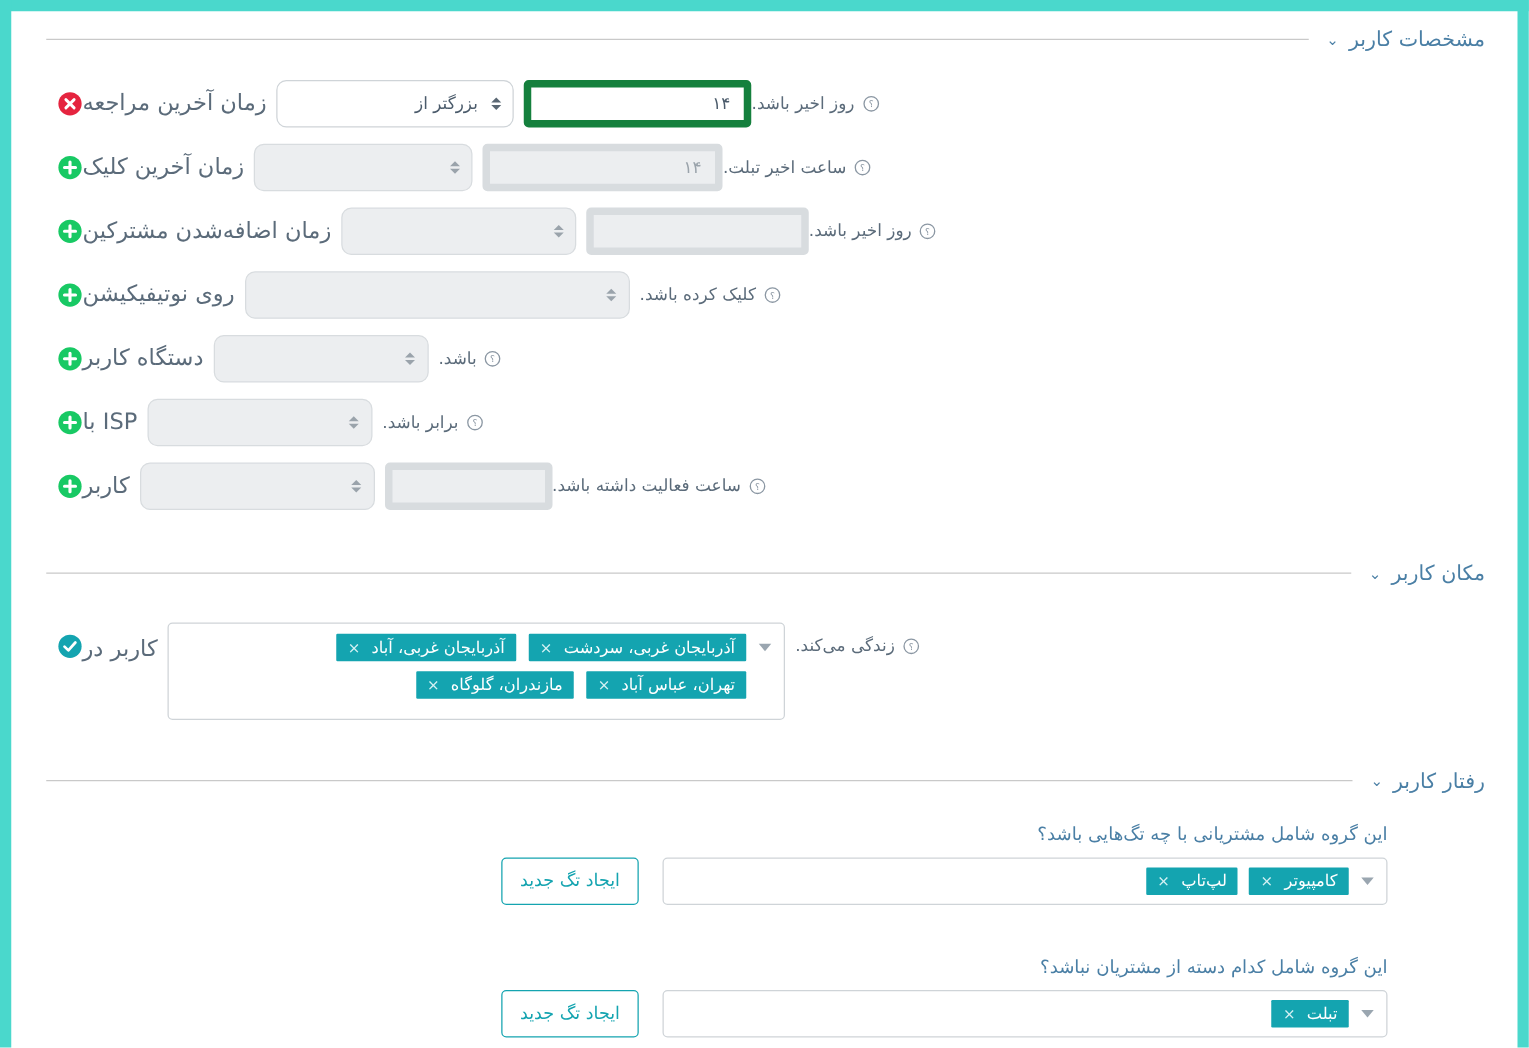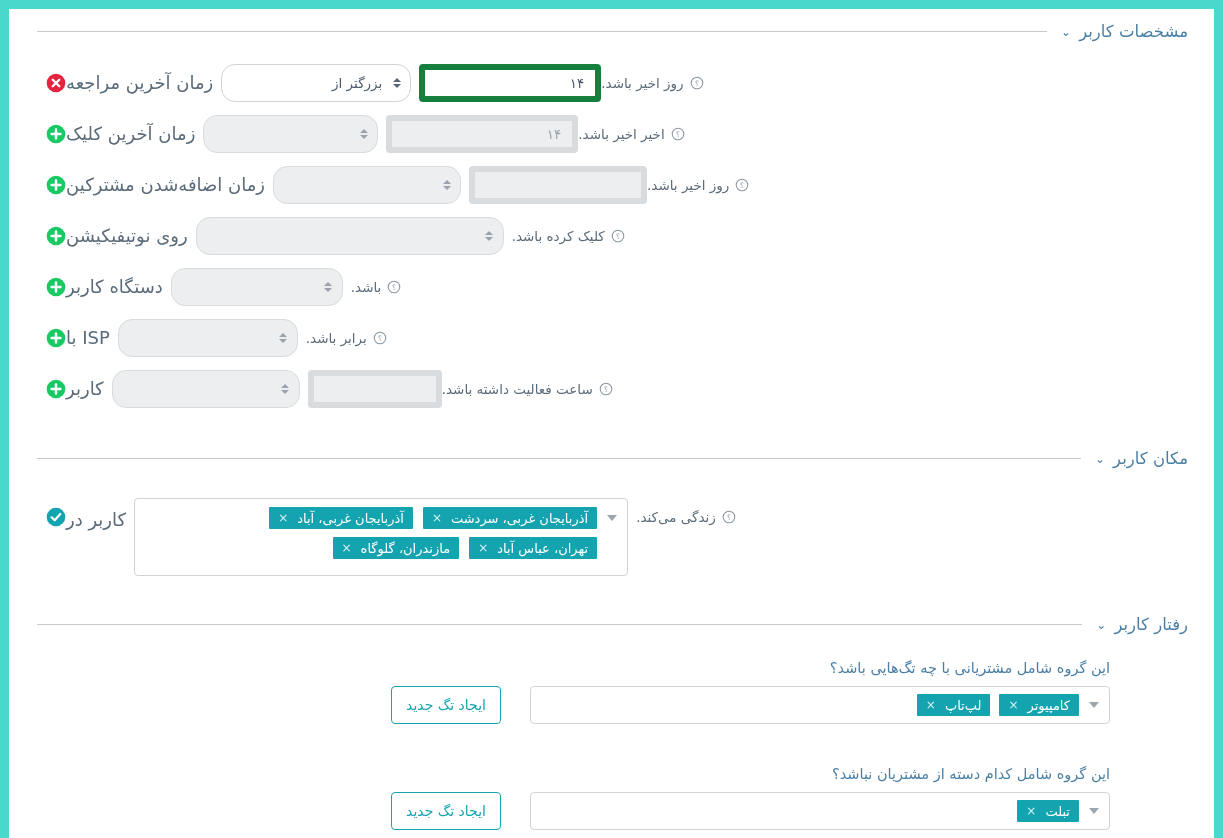--- a/index.html
+++ b/index.html
@@ -80,21 +80,21 @@
     color: #5b6b7a;
     font-size: 18px;
     white-space: nowrap;
     flex: 0 0 auto;
   }
 
   .ctl-select {
     position: relative;
     height: 38px;
     border: 1px solid #cfd4d8;
-    border-radius: 14px;
+    border-radius: 8px;
     background: #ffffff;
     display: flex;
     align-items: center;
     padding: 0 28px 0 10px;
     margin: 0 8px;
     flex: 0 0 auto;
     font-size: 13.5px;
     color: #4b5b6b;
     white-space: nowrap;
   }
@@ -262,21 +262,21 @@
   .tagbox .caret {
     position: absolute;
     right: 10px; top: 50%;
     transform: translateY(-50%);
     width: 0; height: 0;
     border-left: 5px solid transparent;
     border-right: 5px solid transparent;
     border-top: 6px solid #9aa6b0;
   }
   .newtag-btn {
-    margin-right: 29px;
+    margin-right: 19px;
     height: 38px;
     min-width: 110px;
     border: 1px solid #14a4b0;
     border-radius: 4px;
     background: #ffffff;
     color: #14a4b0;
     font-size: 14px;
     display: flex;
     align-items: center;
     justify-content: center;
@@ -333,21 +333,21 @@
 
     <div class="row">
       <span style="flex:1"></span>
       <div class="suffix">
         <span class="help-ico">
           <svg viewBox="0 0 16 16">
                 <circle cx="8" cy="8" r="6.6" fill="none" stroke="#8b97a3" stroke-width="1.2"></circle>
                 <text x="8" y="11.4" font-size="8.5" text-anchor="middle" fill="#8b97a3" font-family="DejaVu Sans">؟</text>
               </svg>
         </span>
-        <span>اخیر اخیر باشد.</span>
+        <span>ساعت اخیر تبلت.</span>
       </div>
       <div class="ctl-input disabled w-inp-192">
         <span>۱۴</span>
       </div>
       <div class="ctl-select disabled w-sel-175">
         <span class="arrows">
               <i class="up"></i>
               <i class="dn"></i>
             </span>
         <span style="width:100%;text-align:right"></span>

